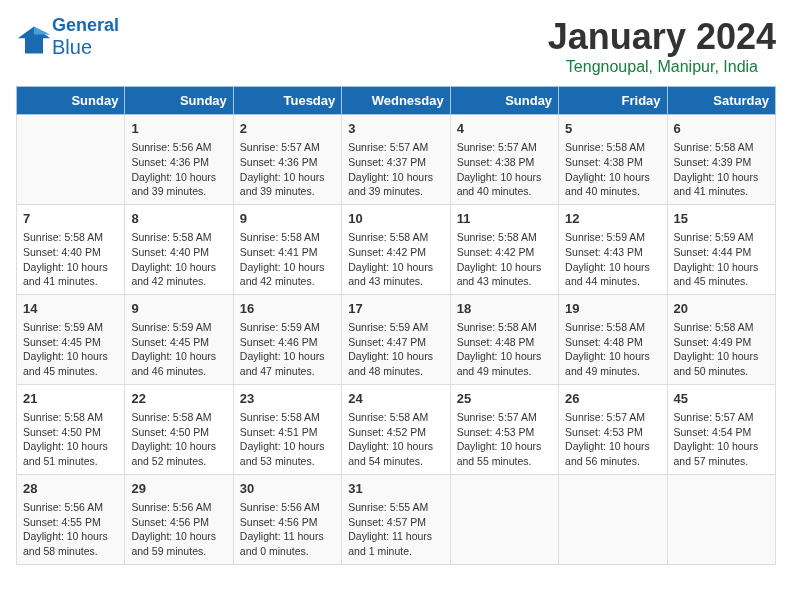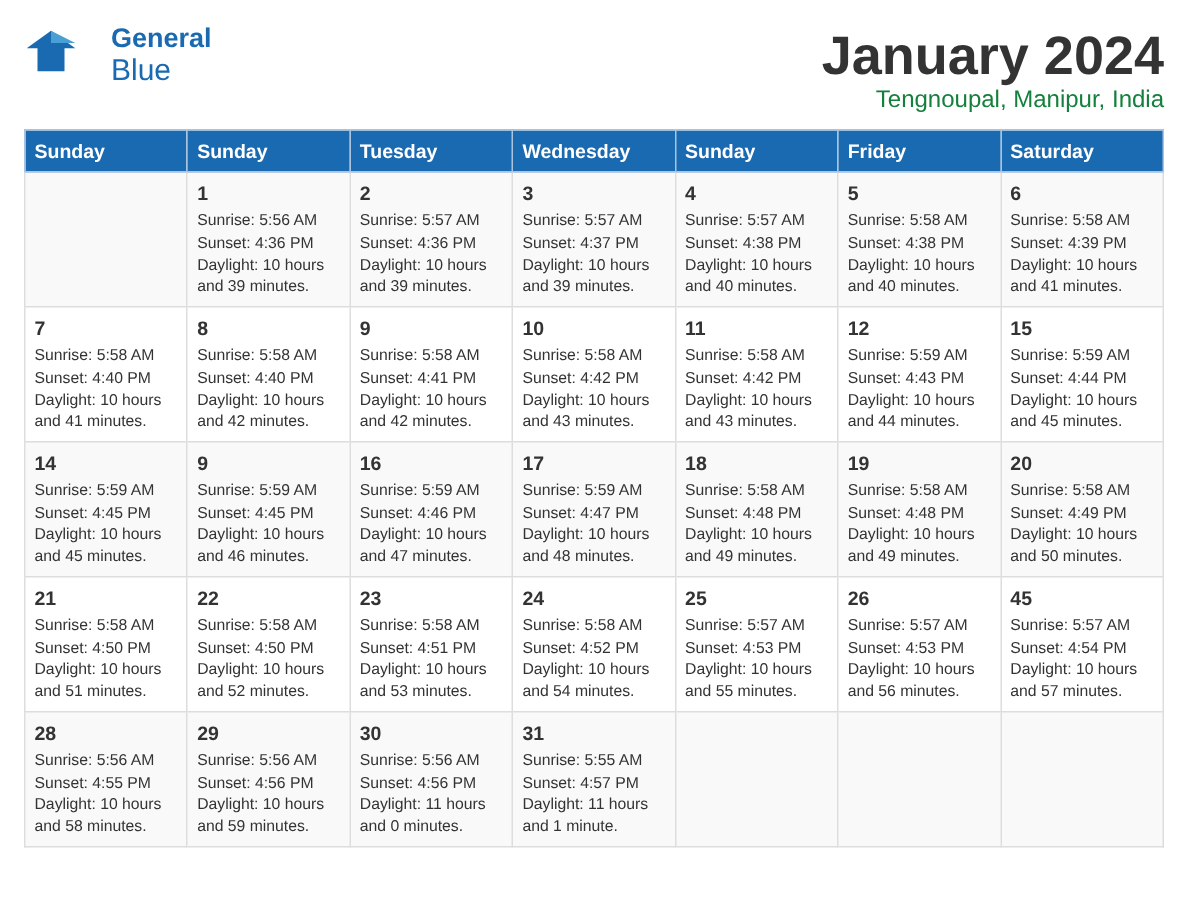--- a/index.html
+++ b/index.html
@@ -11,48 +11,48 @@
       padding: 16px;
     }
     .header-area {
       display: flex;
       justify-content: space-between;
       align-items: flex-start;
       margin-bottom: 10px;
     }
     .logo {
       display: flex;
-      align-items: flex-start;
-      gap: 22px;
+      align-items: flex-end;
+      gap: 0;
     }
     .logo-bird {
       width: 36px;
       height: 36px;
     }
     .title-area {
-      text-align: right;
+      text-align: center;
     }
     .calendar-title {
       font-size: 36px;
       font-weight: bold;
       color: #333;
     }
     .calendar-subtitle {
       font-size: 16px;
       color: #15803d;
     }
     table {
       width: 100%;
       border-collapse: collapse;
       font-size: 11px;
     }
     thead tr th {
       background-color: #1a6ab1;
       color: #fff;
-      text-align: left;
+      text-align: right;
       padding: 6px 6px;
       font-size: 13px;
       font-weight: bold;
       border: 1px solid #aac4e0;
     }
     tbody tr {
       border-bottom: 1px solid #ccc;
     }
     tbody tr td {
       vertical-align: top;

